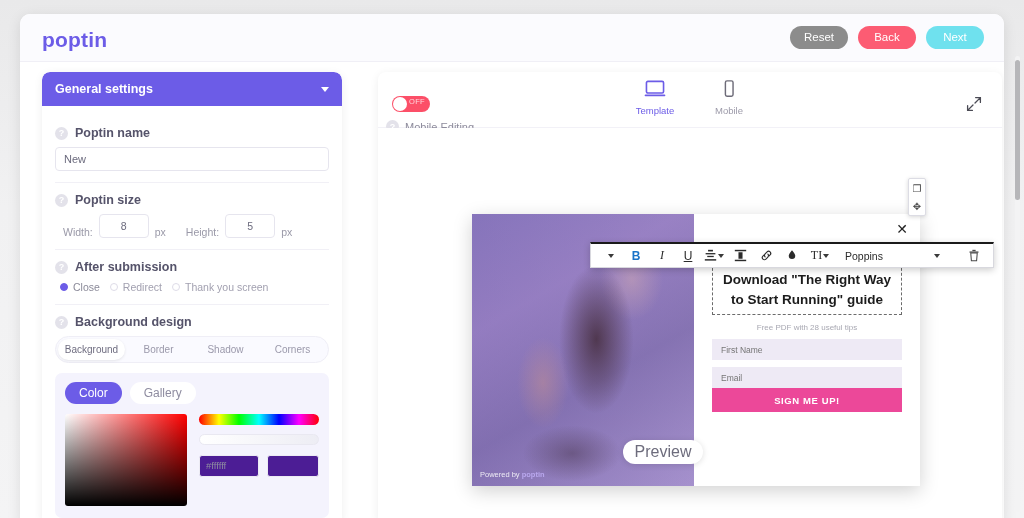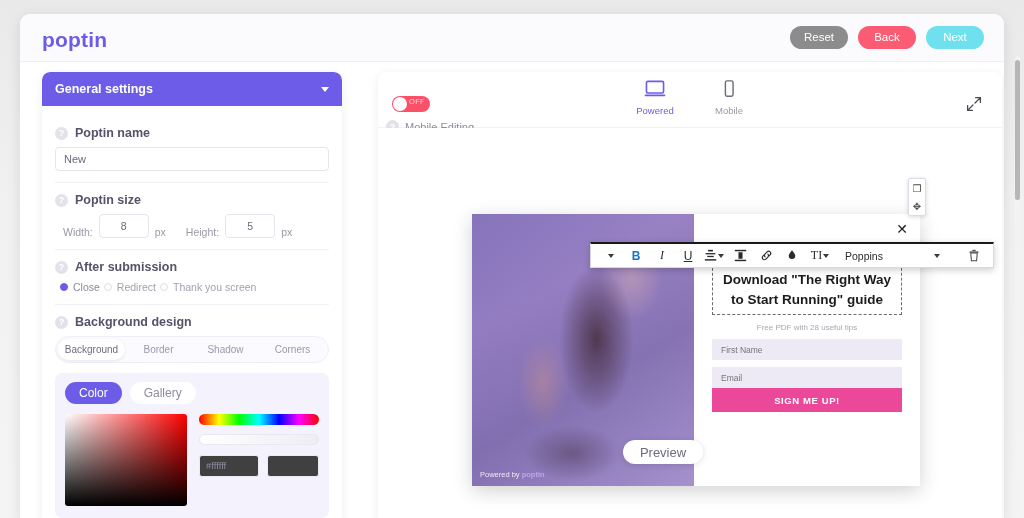--- a/index.html
+++ b/index.html
@@ -92,21 +92,21 @@
   }
   .size-row { display: flex; align-items: flex-end; gap: 6px; padding-left: 8px; }
   .size-row .lbl { font-size: 10.5px; color: #9a99a8; }
   .size-row .numinput {
     width: 50px; height: 24px; border: 1px solid #e6e5ee; border-radius: 4px;
     font-size: 10.5px; color: #6b6a7d; padding: 0 21px; background: #fff;
     font-family: "Liberation Sans", sans-serif; outline: none;
   }
   .size-row .unit { font-size: 10.5px; color: #9a99a8; margin-right: 14px; }
   .divider { height: 1px; background: #f1f0f6; margin: 11px 0 0 0; }
-  .radio-row { display: flex; align-items: center; gap: 4px; padding-left: 5px; margin-top: 2px; }
+  .radio-row { display: flex; align-items: center; gap: 10px; padding-left: 5px; margin-top: 2px; }
   .radio { display: flex; align-items: center; gap: 5px; cursor: pointer; }
   .dot { width: 8px; height: 8px; border-radius: 50%; background: #fff; border: 1px solid #dedce8; flex: none; }
   .radio.sel .dot { background: #6c5ce7; border-color: #6c5ce7; }
   .radio .rl { font-size: 10.5px; color: #a2a0b0; }
   .radio.sel .rl { color: #8b8a99; }
 
   #seg-tabs {
     display: flex; background: #fafaff; border: 1px solid #efeef6;
     border-radius: 14px; padding: 2px; margin-top: 4px;
   }
@@ -142,21 +142,21 @@
     height: 11px; border-radius: 6px;
     background: linear-gradient(to right,#f00,#ff0,#0f0,#0ff,#00f,#f0f,#f00);
   }
   #alpha-bar {
     height: 11px; border-radius: 6px; margin-top: 9px;
     background: linear-gradient(to right,#fff,#ededf4);
     border: 1px solid #e9e8f1;
   }
   #hexrow { display: flex; gap: 8px; margin-top: 10px; }
   .hexin {
-    height: 22px; background: #404040; border: 1px solid #ecebf3; border-radius: 3px;
+    height: 22px; background: #4c1d95; border: 1px solid #ecebf3; border-radius: 3px;
     font-size: 9.5px; color: #8e8ca0; padding: 0 6px; line-height: 22px;
     font-family: "Liberation Sans", sans-serif; outline: none;
   }
   #hexin-main { width: 60px; }
   #hexin-alpha { width: 52px; }
 
   
   #canvas-panel {
     position: absolute; left: 358px; top: 58px;
     width: 624px; height: 450px;
@@ -284,21 +284,21 @@
   #font-name {
     font-size: 10.5px; color: #2b2b2b; margin-left: 10px; white-space: nowrap;
   }
   #font-caret { margin-left: auto; }
   #rt-trash { margin-left: 12px; }
 
   #preview-btn {
     position: absolute; left: 245px; top: 312px;
     width: 80px; height: 24px; border-radius: 13px; background: #fff;
     box-shadow: 0 1px 6px rgba(0,0,0,.13); border: none;
-    font-size: 13px; color: #6d6c7c; cursor: pointer;
+    font-size: 16px; color: #6d6c7c; cursor: pointer;
     font-family: "Liberation Sans", sans-serif;
   }
 
   
   #scrollbar-track {
     position: absolute; right: 4px; top: 56px; width: 5px; height: 456px;
     background: #f3f3f4; border-radius: 3px;
   }
   #scrollbar-thumb {
     position: absolute; right: 4px; top: 60px; width: 5px; height: 140px;
@@ -422,21 +422,21 @@
         <span class="qmark">?</span>
         <span>Mobile Editing</span>
       </div>
 
       <div id="device-tabs">
         <div class="device active">
           <svg width="22" height="18" viewBox="0 0 24 20">
             <rect x="2.5" y="1.5" width="19" height="13" rx="1.6" fill="none" stroke="#6c5ce7" stroke-width="1.8"></rect>
             <rect x="0.5" y="16.2" width="23" height="1.9" rx="0.9" fill="#6c5ce7"></rect>
           </svg>
-          <div class="dlabel">Powered</div>
+          <div class="dlabel">Template</div>
         </div>
         <div class="device">
           <svg width="22" height="18" viewBox="0 0 24 20">
             <rect x="8" y="1" width="8.5" height="17" rx="1.8" fill="none" stroke="#6d6b78" stroke-width="1.6"></rect>
           </svg>
           <div class="dlabel">Mobile</div>
         </div>
       </div>
 
       <div id="expand-icon">

